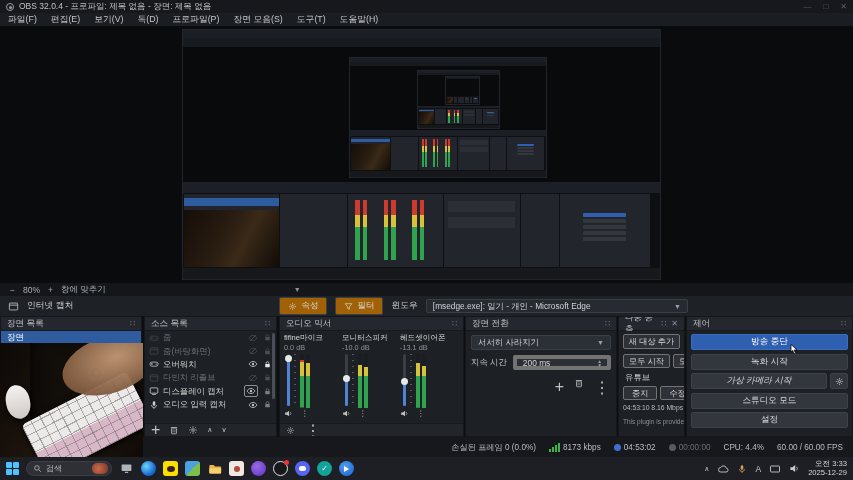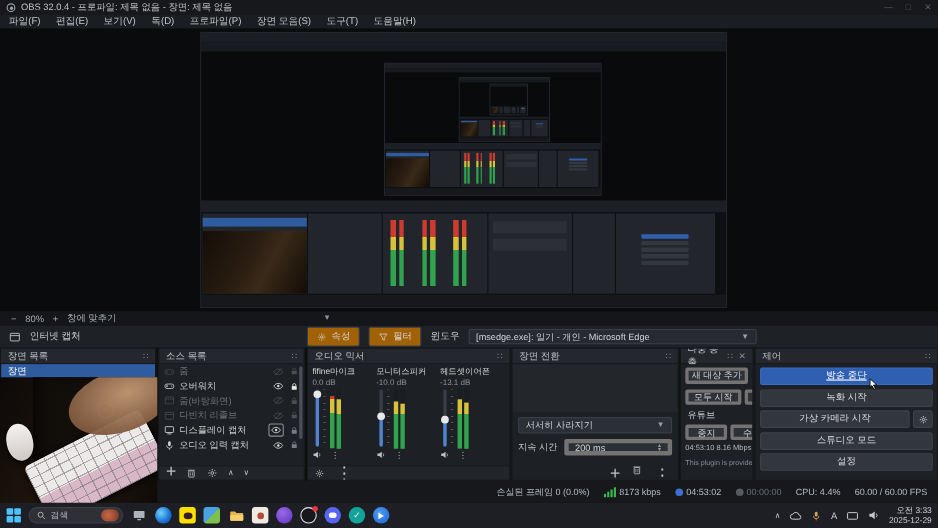--- a/index.html
+++ b/index.html
@@ -80,42 +80,42 @@
   .chan .meterzone{flex:1;position:relative;margin-top:2px;}
   .slider{position:absolute;left:3px;top:0;bottom:2px;width:3px;background:#3a3f46;border-radius:2px;}
   .slider .fill{position:absolute;bottom:0;width:3px;background:#4f83d4;border-radius:2px;}
   .slider .knob{position:absolute;left:-2px;width:7px;height:7px;background:#e8e8e8;border-radius:50%;}
   .mbar{position:absolute;bottom:0;width:4px;background:#1a1d21;height:100%;}
   .mbar i{position:absolute;bottom:0;left:0;width:100%;background:linear-gradient(to top,#2fa34e 0 55%,#d7c23c 55% 78%,#cc3b2e 78% 100%);background-size:100% 58px;background-position:bottom;}
   .scalecol{position:absolute;left:10px;top:0;bottom:2px;width:2px;background:repeating-linear-gradient(to bottom,#54595f 0 1px,transparent 1px 6px);}
   .chan .cbtns{height:11px;display:flex;align-items:center;gap:8px;color:#c2c2c2;}
   .mixfoot{height:13px;display:flex;align-items:center;gap:10px;padding:0 6px;background:#22252a;border-top:1px solid #17191d;color:#c2c2c2;}
 
-  #dock-trans{left:465px;width:152px;gap:44px;}
+  #dock-trans{left:465px;width:152px;}
   .combo2{margin:4px 5px 0 5px;height:15px;background:#2b2f36;border:1px solid #3a3f46;border-radius:2px;display:flex;align-items:center;padding:0 6px;font-size:8.4px;color:#d4d4d4;}
   .combo2 .caret{margin-left:auto;font-size:7px;color:#9aa0a6;}
   .durrow{margin:5px 5px 0 5px;display:flex;align-items:center;gap:6px;font-size:8.4px;color:#c8c8c8;}
   .spin{flex:1;height:15px;background:#2b2f36;border:4px solid #737373;border-radius:2px;display:flex;align-items:center;padding:0 6px;font-size:8.4px;color:#d4d4d4;}
   .spin .ud{margin-left:auto;display:flex;flex-direction:column;line-height:4px;font-size:5.5px;color:#9aa0a6;}
   .transtools{margin:8px 6px 0 0;display:flex;justify-content:flex-end;gap:10px;color:#c2c2c2;}
 
   #dock-multi{left:618px;width:67px;}
-  .mbtn{background:#2e3238;border:3px solid #737373;border-radius:2px;color:#d6d6d6;font-size:8.2px;display:flex;align-items:center;justify-content:center;white-space:nowrap;}
+  .mbtn{background:#2e3238;border:1px solid #737373;border-radius:2px;color:#d6d6d6;font-size:8.2px;display:flex;align-items:center;justify-content:center;white-space:nowrap;}
   #multi-body{padding:3px 0 0 4px;}
   .mrow{display:flex;gap:3px;margin-bottom:4px;}
   .mlabel{font-size:8.4px;color:#cfcfcf;margin:3px 0 3px 2px;}
   .mstats{font-size:6.8px;color:#b8bcc1;white-space:nowrap;margin-top:2px;}
   .mnotice{font-size:6.5px;color:#8a8f96;white-space:nowrap;margin-top:7px;}
 
   #dock-controls{left:686px;width:167px;}
   .ctl-col{padding:3px 4px;display:flex;flex-direction:column;gap:3.5px;}
   .cbtn{height:16px;background:#32363d;border:1px solid #3d424a;border-radius:2px;color:#dcdcdc;font-size:8.6px;display:flex;align-items:center;justify-content:center;cursor:pointer;}
-  .cbtn.primary{background:#2f5fb0;border-color:#3a6cc0;color:#fff;position:relative;text-decoration:underline;}
+  .cbtn.primary{background:#2f5fb0;border-color:#3a6cc0;color:#fff;position:relative;}
   .vcrow{display:flex;gap:3px;}
-  .vcrow .cbtn{flex:1;}
+  .vcrow .cbtn{flex:1;font-style:italic;}
   .vcrow .gearbtn{width:18px;flex:none;}
 
   
   #kbcam{left:0;top:343px;width:143px;height:114px;background:linear-gradient(118deg,#0c0907 0%,#1a120b 35%,#241a10 60%,#0f0a07 100%);overflow:hidden;z-index:5;}
   #kbcam .pad{position:absolute;left:30px;top:-8px;width:130px;height:90px;background:#120e0a;border-radius:10px;box-shadow:inset 0 0 18px #000;}
   #kbcam .logo{position:absolute;left:88px;top:22px;width:16px;height:16px;border:2px solid #4a3e30;border-radius:50%;}
   #kbcam .logo::after{content:"";position:absolute;left:4px;top:4px;width:4px;height:4px;background:#4a3e30;border-radius:50%;}
   #kbcam .kb{position:absolute;left:28px;top:52px;width:118px;height:58px;transform:rotate(-27deg);background:#e6e2df;border-radius:5px;box-shadow:0 2px 6px #000;
     background-image:repeating-linear-gradient(0deg,rgba(120,110,115,.55) 0 1px,transparent 1px 9px),repeating-linear-gradient(90deg,rgba(120,110,115,.55) 0 1px,transparent 1px 10px),linear-gradient(0deg,#d8b8c6 0 45%,#eceae8 45% 100%);}
   #kbcam .mouse{position:absolute;left:6px;top:42px;width:24px;height:34px;background:linear-gradient(#f4f2f0,#cfc9c4);border-radius:12px/16px;transform:rotate(-12deg);box-shadow:0 2px 5px #000;}
@@ -399,44 +399,44 @@
         <span>줌</span>
         <span class="sp">
             <svg class="ic" width="10" height="10" color="#7a7e84">
               <use href="#i-eyeoff"></use>
             </svg>
             <svg class="ic" width="9" height="9" color="#7a7e84">
               <use href="#i-lock"></use>
             </svg>
           </span>
       </div>
+      <div class="src-row dim">
+        <svg class="ic" width="10" height="10">
+            <use href="#i-window"></use>
+          </svg>
+        <span>줌(바탕화면)</span>
+        <span class="sp">
+            <svg class="ic" width="10" height="10" color="#7a7e84">
+              <use href="#i-eyeoff"></use>
+            </svg>
+            <svg class="ic" width="9" height="9" color="#7a7e84">
+              <use href="#i-lock"></use>
+            </svg>
+          </span>
+      </div>
       <div class="src-row">
         <svg class="ic" width="10" height="10">
             <use href="#i-gamepad"></use>
           </svg>
         <span>오버워치</span>
         <span class="sp">
             <svg class="ic" width="10" height="10" color="#d8d8d8">
               <use href="#i-eye"></use>
             </svg>
             <svg class="ic" width="9" height="9" color="#e8e8e8">
-              <use href="#i-lock"></use>
-            </svg>
-          </span>
-      </div>
-      <div class="src-row dim">
-        <svg class="ic" width="10" height="10">
-            <use href="#i-window"></use>
-          </svg>
-        <span>줌(바탕화면)</span>
-        <span class="sp">
-            <svg class="ic" width="10" height="10" color="#7a7e84">
-              <use href="#i-eyeoff"></use>
-            </svg>
-            <svg class="ic" width="9" height="9" color="#7a7e84">
               <use href="#i-lock"></use>
             </svg>
           </span>
       </div>
       <div class="src-row dim">
         <svg class="ic" width="10" height="10">
             <use href="#i-window"></use>
           </svg>
         <span>다빈치 리졸브</span>
         <span class="sp">

